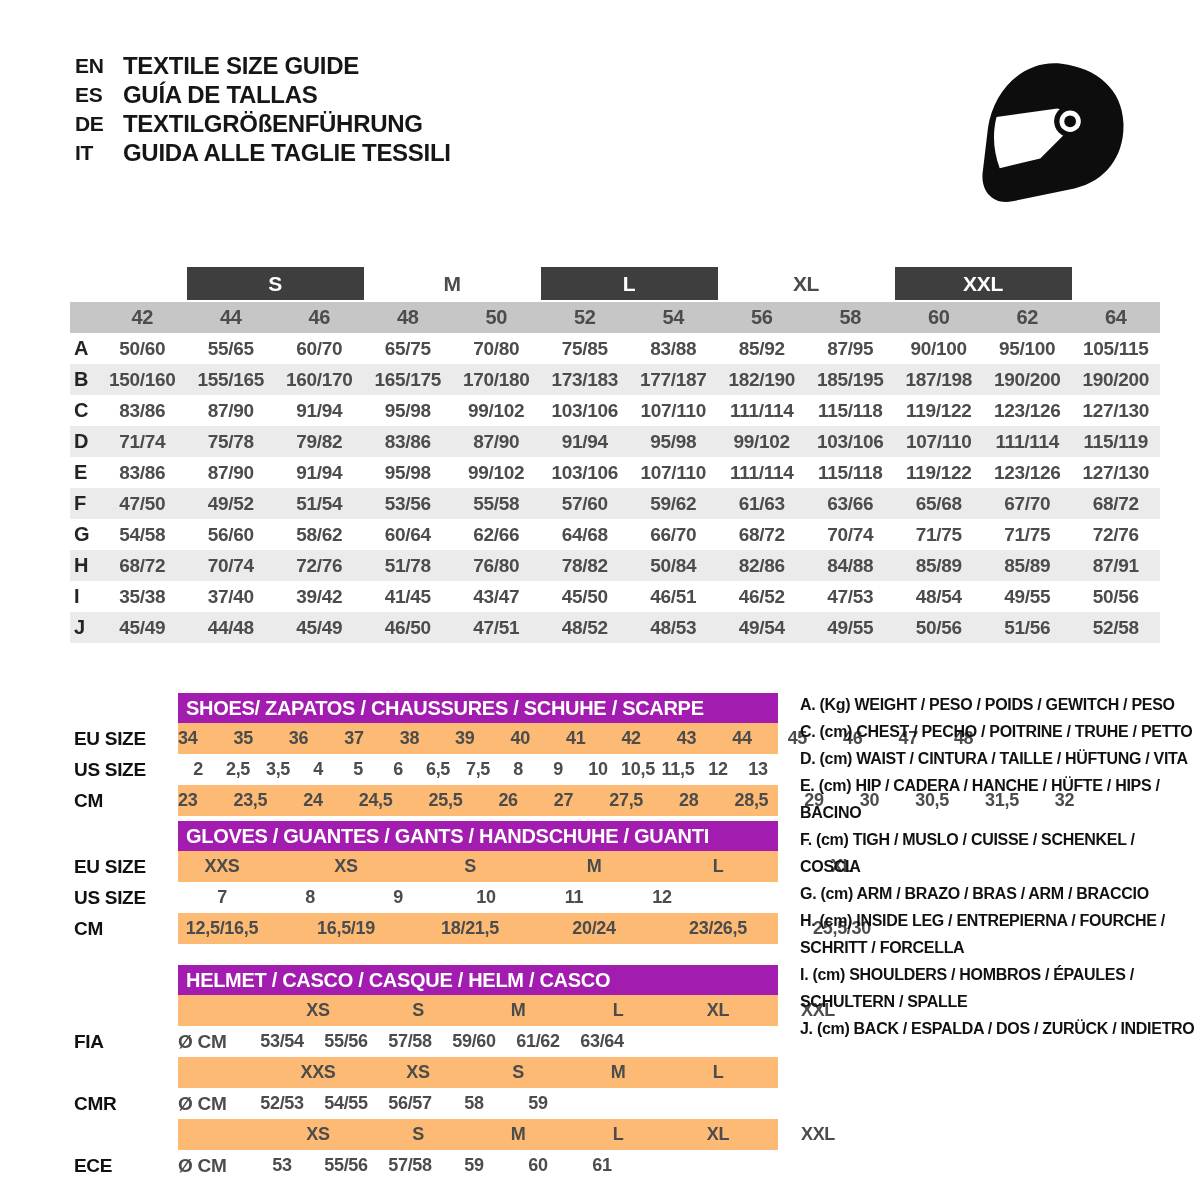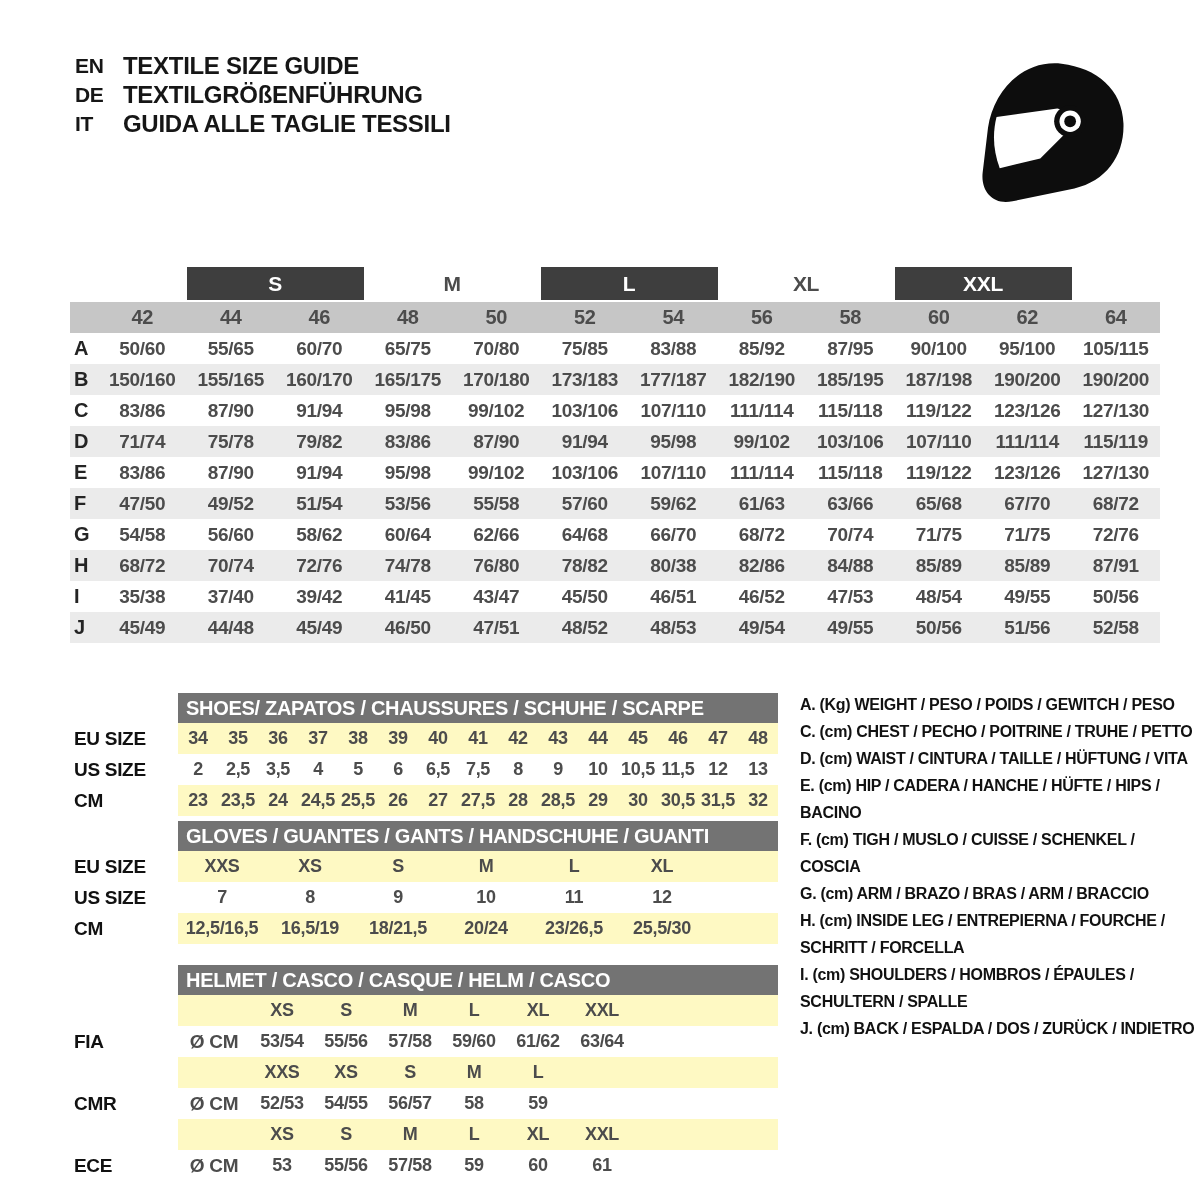--- a/index.html
+++ b/index.html
@@ -32,51 +32,55 @@
   .mrow:nth-of-type(even){background:#ebebeb;}
   .mlabel{font-size:20px;color:#242424;padding-left:4px;}
   .mvals{display:grid;grid-template-columns:repeat(12,1fr);align-items:center;}
   .mcell{text-align:center;font-size:19px;color:#4c4c4c;white-space:nowrap;}
 
   
   .sub{position:absolute;left:70px;width:708px;}
   .sub-shoes{top:678px;}
   .sub-gloves{top:806px;}
   .sub-helmet{top:950px;}
-  .sub-bar{margin-left:108px;width:592px;background:#737373;color:#fff;height:30px;
+  .sub-bar{margin-left:108px;width:592px;background:#a21caf;color:#fff;height:30px;
            display:flex;align-items:center;padding-left:8px;font-size:20px;white-space:nowrap;}
   .sub-row{display:grid;grid-template-columns:108px 600px;height:31px;align-items:center;}
   .srl{font-size:19px;color:#111;padding-left:4px;white-space:nowrap;}
   .srv{display:grid;height:100%;align-items:center;}
-  .srv.band{background:#fef9c3;}
+  .srv.band{background:#fdba74;gap:36px;}
   .shoes-grid{grid-template-columns:repeat(15,1fr);}
   .gloves-grid{grid-template-columns:repeat(6,88px) 1fr;}
   .helmet-grid{grid-template-columns:72px repeat(6,64px) 1fr;}
   .scell{text-align:center;font-size:18px;color:#4c4c4c;white-space:nowrap;}
-  .unit-cell{text-align:center;font-size:19px;color:#4c4c4c;white-space:nowrap;}
+  .unit-cell{font-size:19px;color:#4c4c4c;white-space:nowrap;}
 
   
   .legend{position:absolute;left:800px;top:676px;width:398px;}
   .legend-line{font-size:16px;color:#111;line-height:27px;}
 
   
   .bottom-bar{position:absolute;left:170px;top:1189px;width:990px;height:11px;background:#181818;}
 </style>
 </head>
 <body>
 
 <div class="canvas">
 
   <div class="langs">
 
       <div class="lang-line">
         <span class="lang-code">EN</span>
         <span class="lang-title">TEXTILE SIZE GUIDE</span>
       </div>
 
+      <div class="lang-line">
+        <span class="lang-code">ES</span>
+        <span class="lang-title">GUÍA DE TALLAS</span>
+      </div>
 
 
       <div class="lang-line">
         <span class="lang-code">DE</span>
         <span class="lang-title">TEXTILGRÖßENFÜHRUNG</span>
       </div>
 
       <div class="lang-line">
         <span class="lang-code">IT</span>
         <span class="lang-title">GUIDA ALLE TAGLIE TESSILI</span>
@@ -249,24 +253,24 @@
           <div class="mcell">71/75</div>
           <div class="mcell">72/76</div>
         </div>
     </div>
     <div class="mrow">
       <div class="mlabel">H</div>
       <div class="mvals">
           <div class="mcell">68/72</div>
           <div class="mcell">70/74</div>
           <div class="mcell">72/76</div>
-          <div class="mcell">74/78</div>
+          <div class="mcell">51/78</div>
           <div class="mcell">76/80</div>
           <div class="mcell">78/82</div>
-          <div class="mcell">80/38</div>
+          <div class="mcell">50/84</div>
           <div class="mcell">82/86</div>
           <div class="mcell">84/88</div>
           <div class="mcell">85/89</div>
           <div class="mcell">85/89</div>
           <div class="mcell">87/91</div>
         </div>
     </div>
     <div class="mrow">
       <div class="mlabel">I</div>
       <div class="mvals">

